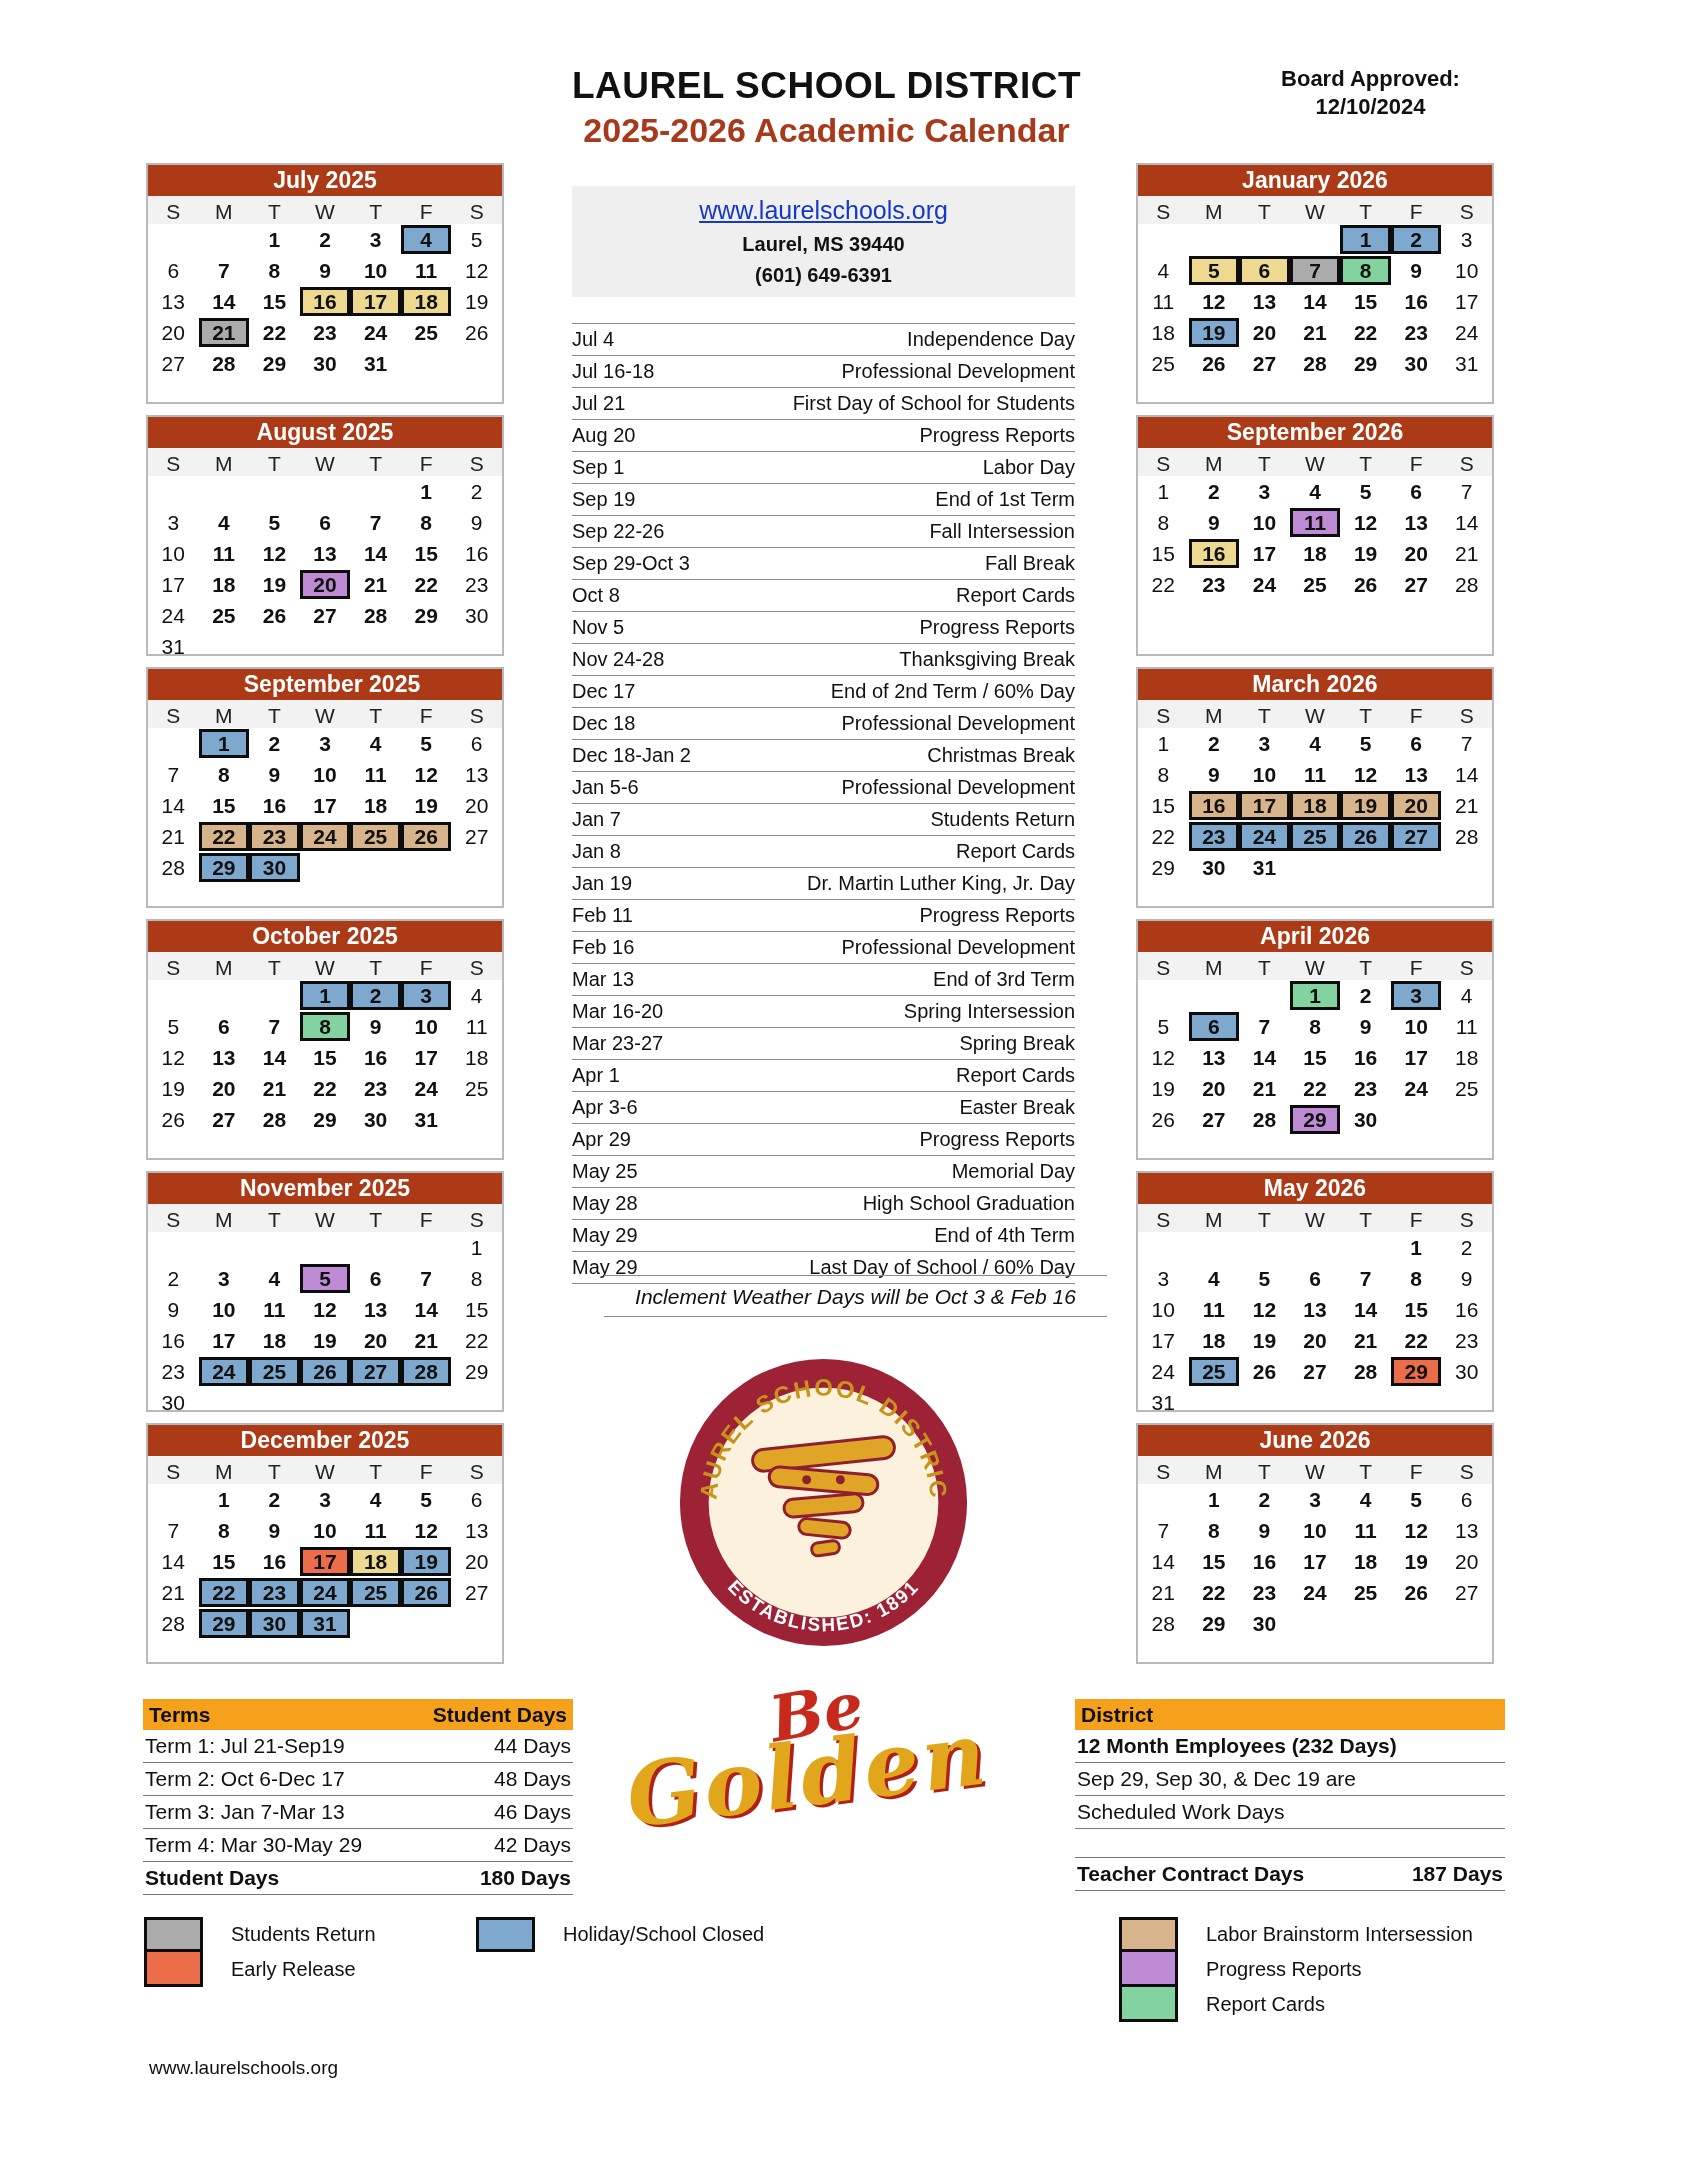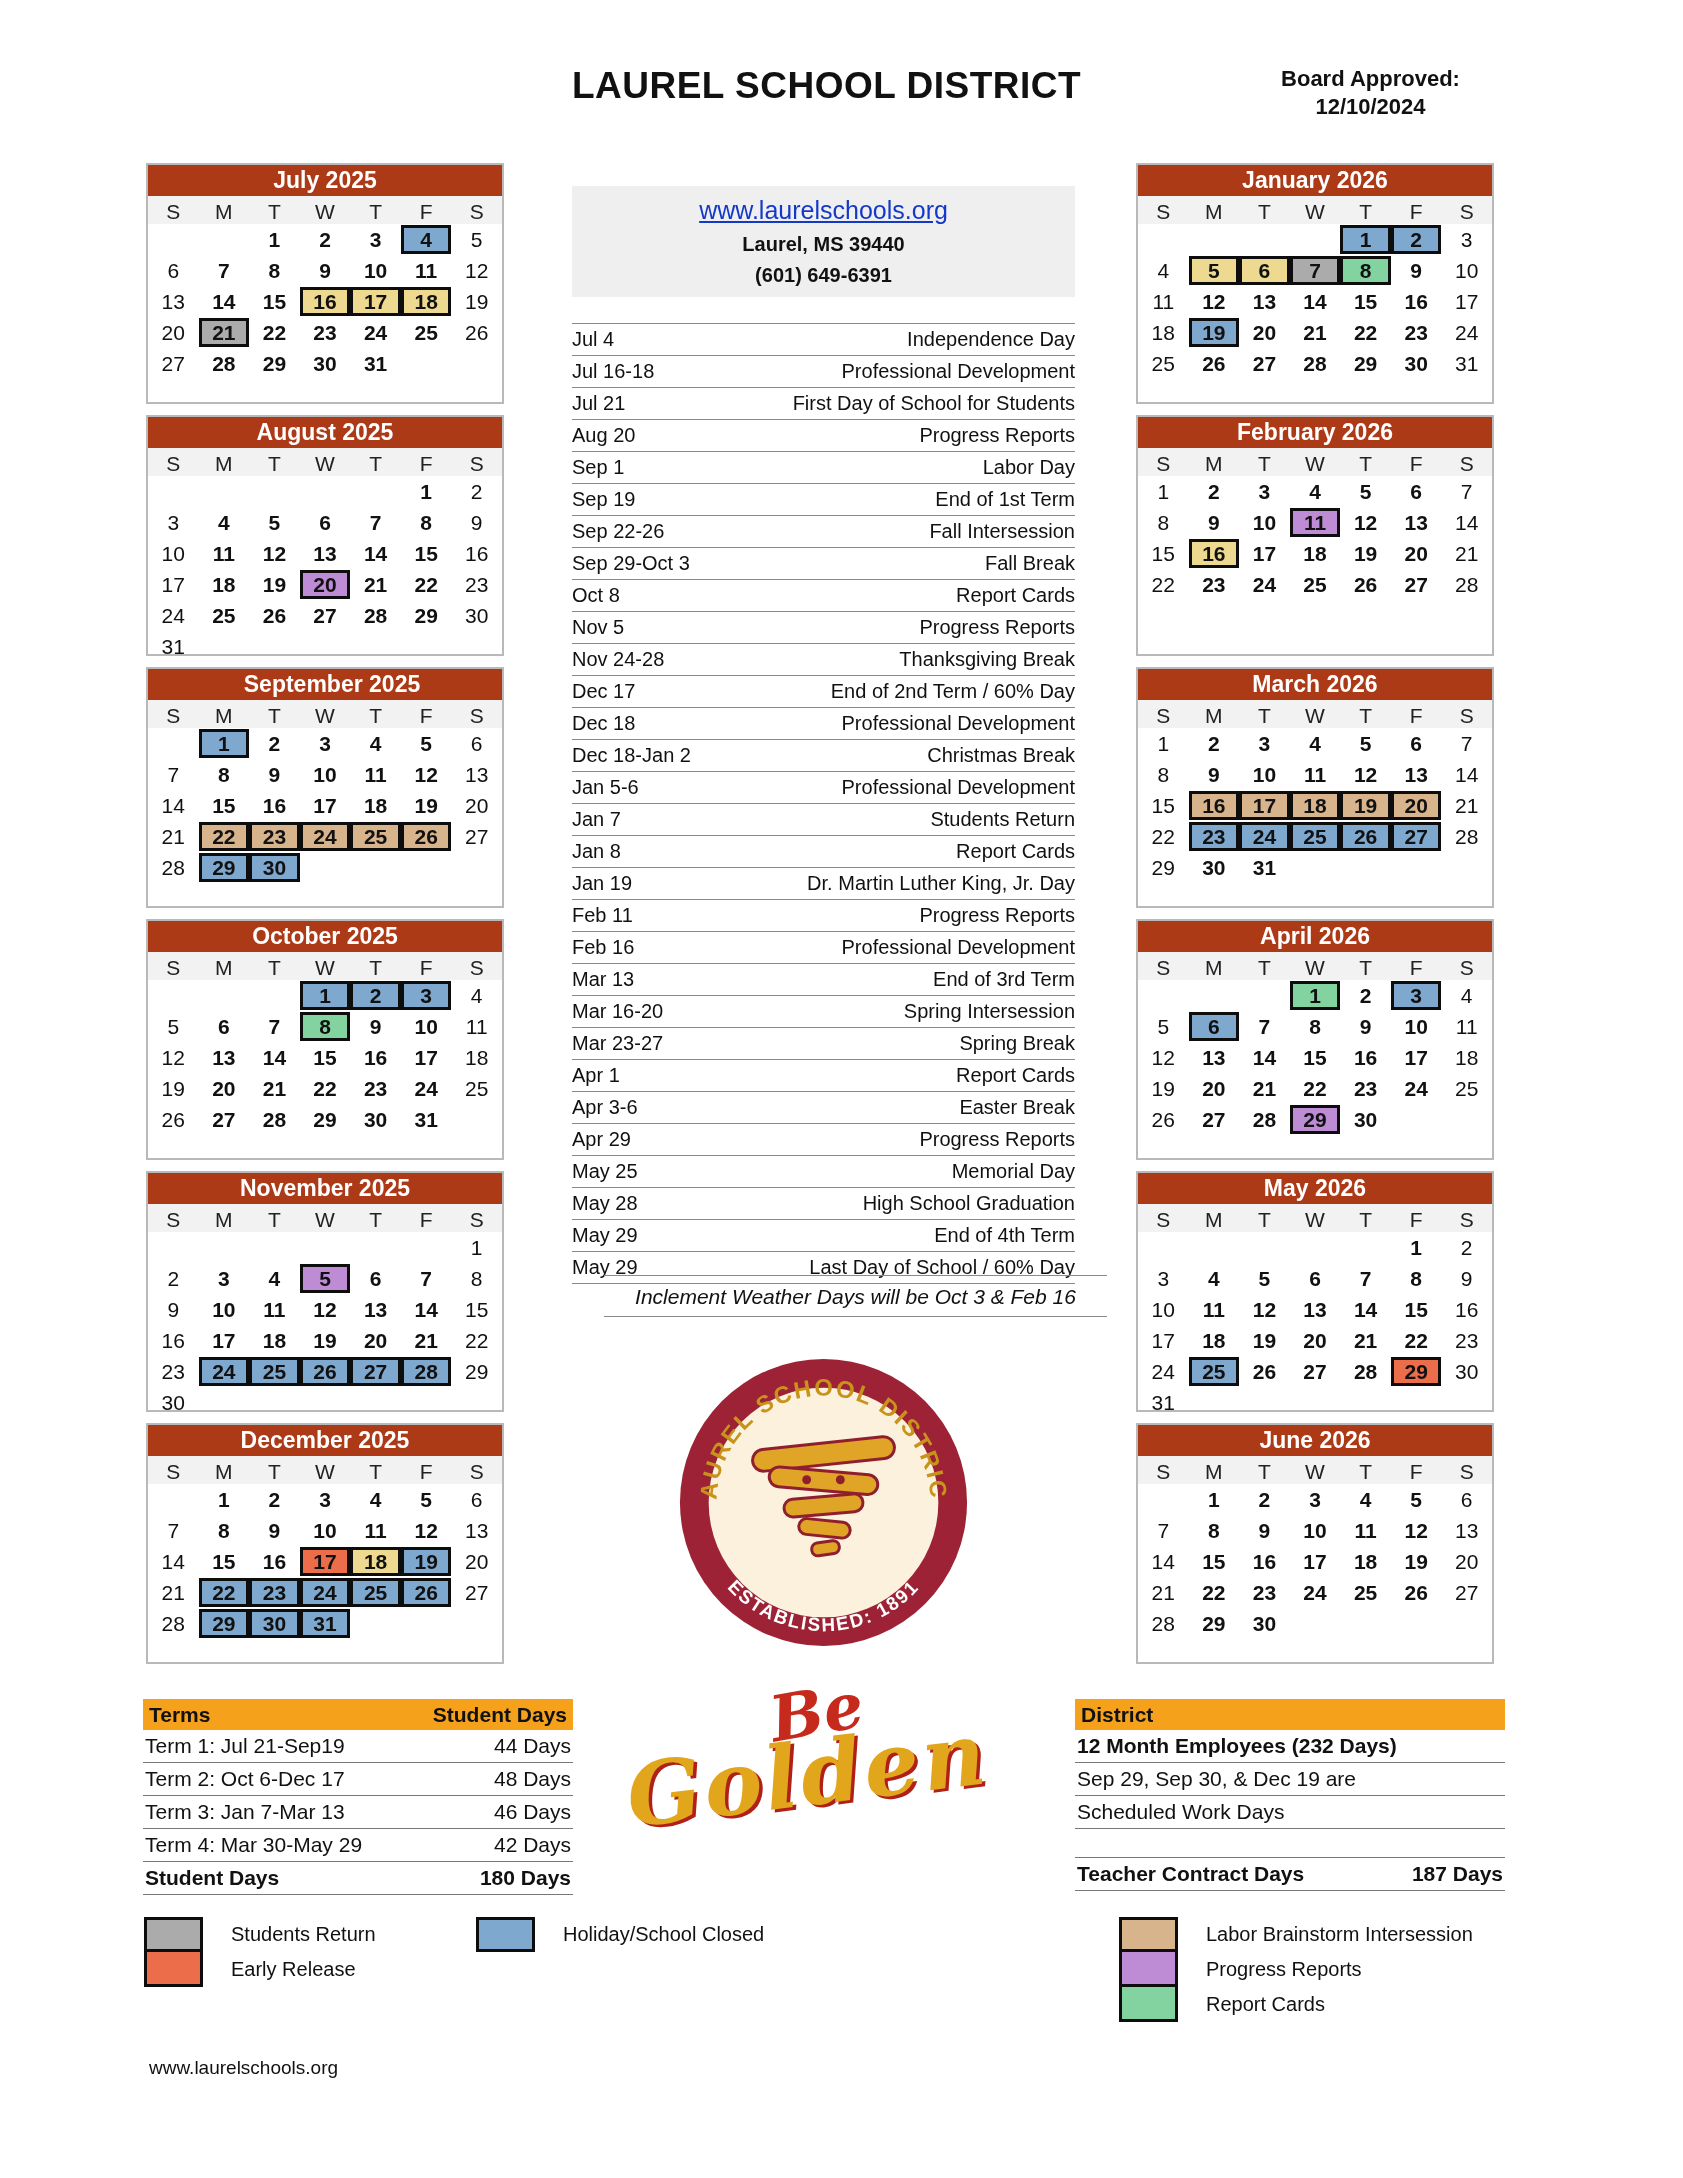--- a/index.html
+++ b/index.html
@@ -59,20 +59,21 @@
   .leg-item + .leg-item .leg-swatch{border-top:none;}
   .leg-label{font-size:20px;margin-left:28px;line-height:35px;white-space:nowrap;}
   .footer{position:absolute;left:149px;top:2057px;font-size:19px;}
 </style>
 </head>
 <body>
 
 <div class="page">
 
   <div class="main-title">LAUREL SCHOOL DISTRICT</div>
+  <div class="subtitle">2025-2026 Academic Calendar</div>
   <div class="board">
     <div>Board Approved:</div>
     <div>12/10/2024</div>
   </div>
 
   <div id="left-months" class="months-col">
       <div class="month">
         <div class="mhead" style="background: rgb(173, 58, 23);">July 2025</div>
         <div class="mrow dow">
           <div class="mcell">S</div>
@@ -569,21 +570,21 @@
           <div class="mcell">25</div>
           <div class="mcell wk">26</div>
           <div class="mcell wk">27</div>
           <div class="mcell wk">28</div>
           <div class="mcell wk">29</div>
           <div class="mcell wk">30</div>
           <div class="mcell">31</div>
         </div>
       </div>
       <div class="month">
-        <div class="mhead" style="background: rgb(173, 58, 23);">February 2026</div>
+        <div class="mhead" style="background: rgb(173, 58, 23);">September 2026</div>
         <div class="mrow dow">
           <div class="mcell">S</div>
           <div class="mcell">M</div>
           <div class="mcell">T</div>
           <div class="mcell">W</div>
           <div class="mcell">T</div>
           <div class="mcell">F</div>
           <div class="mcell">S</div>
         </div>
         <div class="mrow">

